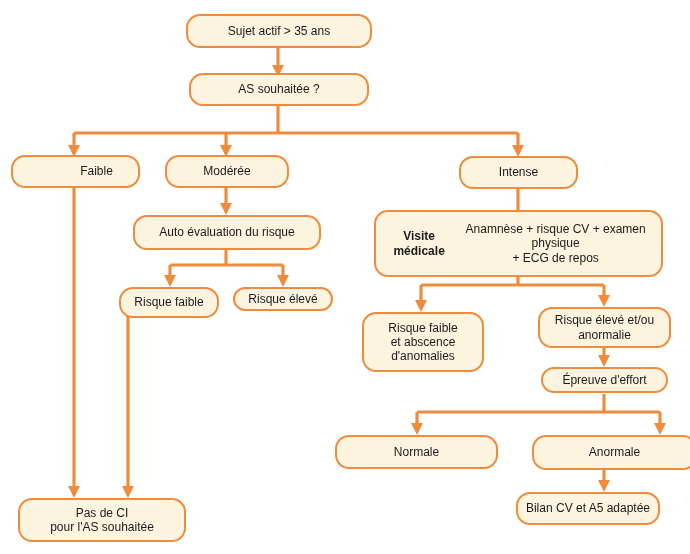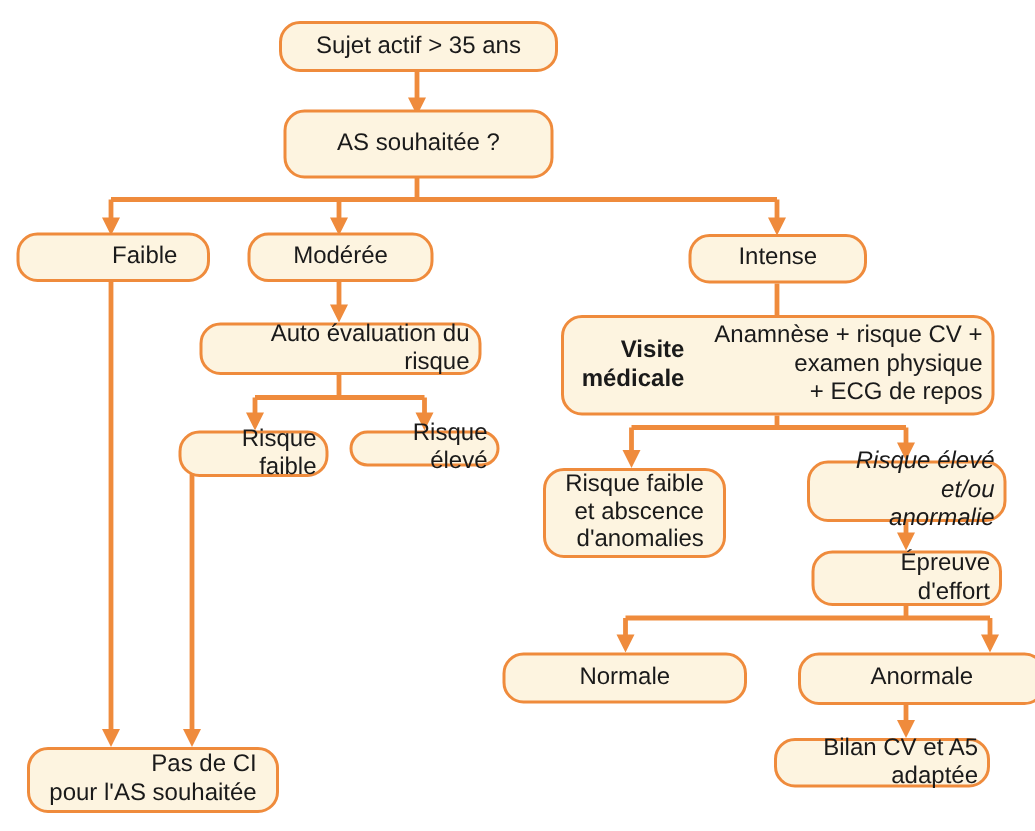--- a/index.html
+++ b/index.html
@@ -16,23 +16,23 @@
   }
   .node{
     position:absolute;
     box-sizing:border-box;
     background:#fdf4e0;
     border:2px solid #ef8b3c;
     border-radius:14px;
     display:flex;
     align-items:center;
     justify-content:center;
-    text-align:right;
+    text-align:center;
     color:#1a1a1a;
-    font-size:16px;
+    font-size:12px;
     line-height:1.18;
     padding:2px 6px;
   }
   .node .txt{display:block;white-space:pre-line;}
   .node .ttl{display:block;font-weight:bold;}
   svg.links{
     position:absolute;
     left:0;top:0;
     width:690px;height:554px;
     overflow:visible;
@@ -105,21 +105,21 @@
     <polygon points="74,498 68,486 80,486"></polygon>
 
     <line x1="128" y1="313" x2="128" y2="488"></line>
     <polygon points="128,498 122,486 134,486"></polygon>
   </svg>
 
   <div class="node" style="left:186px; top:14px; width:186px; height:34px;">
     <span class="txt">Sujet actif  &gt; 35 ans</span>
   </div>
 
-  <div class="node" style="left:189px; top:73px; width:180px; height:46px;">
+  <div class="node" style="left:189px; top:73px; width:180px; height:33px;">
     <span class="txt">AS souhaitée ?</span>
   </div>
 
   <div class="node" style="left:11px; top:155px; width:129px; height:33px;padding-left:48px;">
     <span class="txt">Faible</span>
   </div>
 
   <div class="node" style="left:165px; top:155px; width:124px; height:33px;">
     <span class="txt">Modérée</span>
   </div>
@@ -145,26 +145,26 @@
   <div class="node" style="left:233px; top:287px; width:100px; height:24px;">
     <span class="txt">Risque élevé</span>
   </div>
 
   <div class="node" style="left:362px; top:312px; width:122px; height:60px;">
     <span class="txt">Risque faible
 et abscence
 d'anomalies</span>
   </div>
 
-  <div class="node" style="left:538px; top:307px; width:133px; height:41px;font-style:italic;">
+  <div class="node" style="left:538px; top:307px; width:133px; height:41px;">
     <span class="txt">Risque élevé et/ou
 anormalie</span>
   </div>
 
-  <div class="node" style="left:541px; top:367px; width:127px; height:37px;">
+  <div class="node" style="left:541px; top:367px; width:127px; height:26px;">
     <span class="txt">Épreuve d'effort</span>
   </div>
 
   <div class="node" style="left:335px; top:435px; width:163px; height:34px;">
     <span class="txt">Normale</span>
   </div>
 
   <div class="node" style="left:522px; top:435px; width:165px; height:35px;margin-left:10px;">
     <span class="txt">Anormale</span>
   </div>

